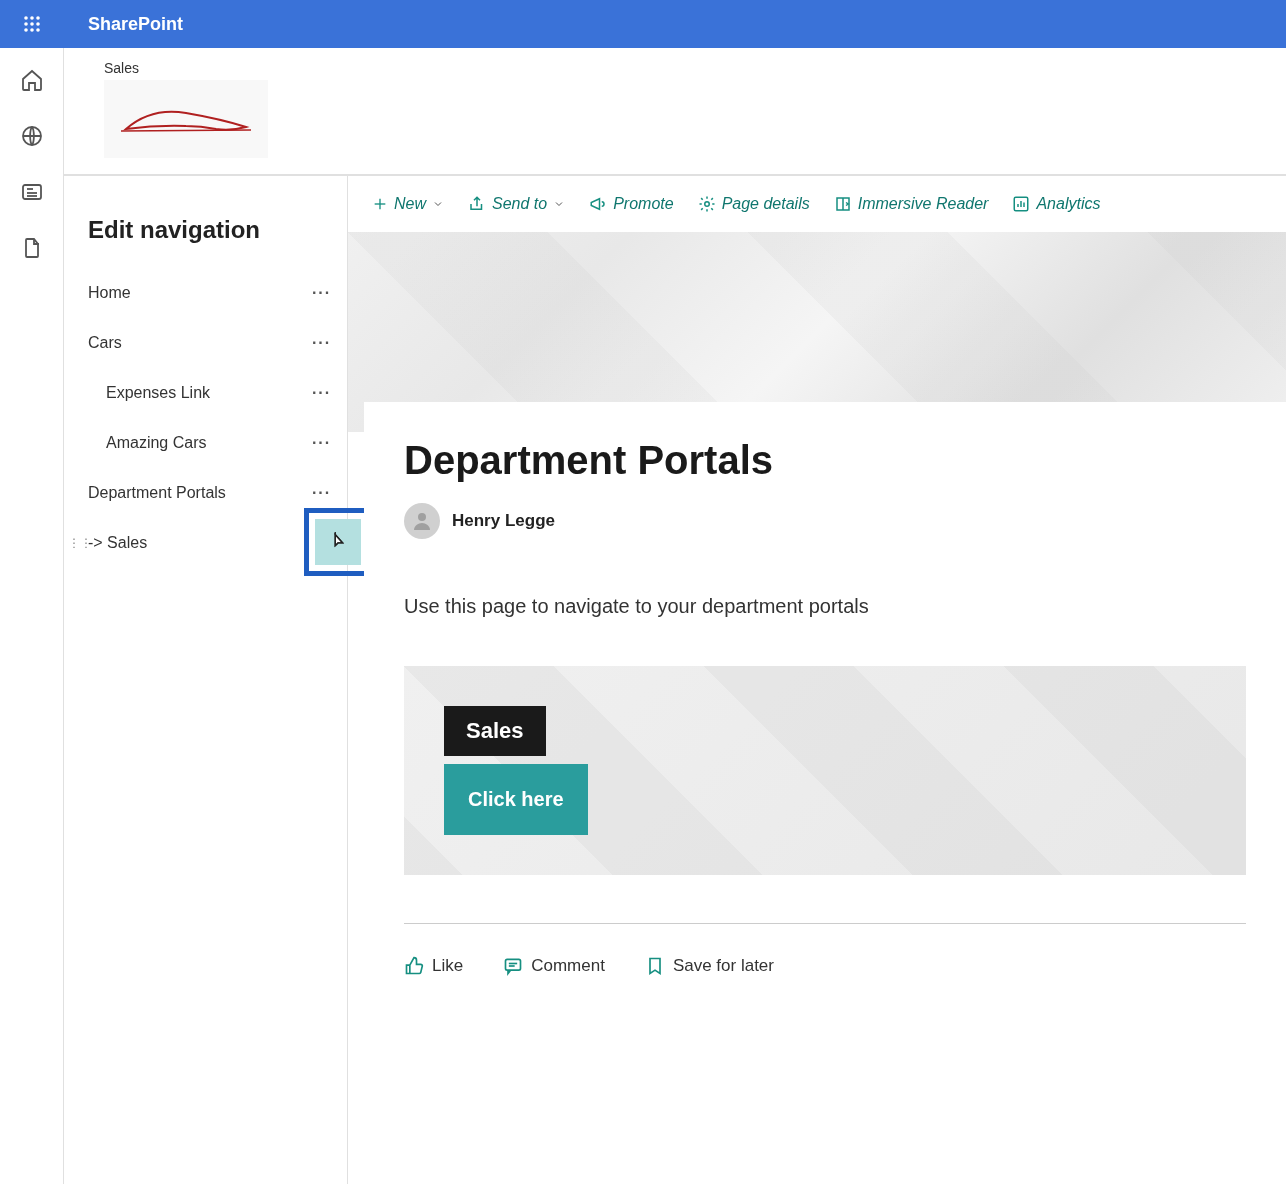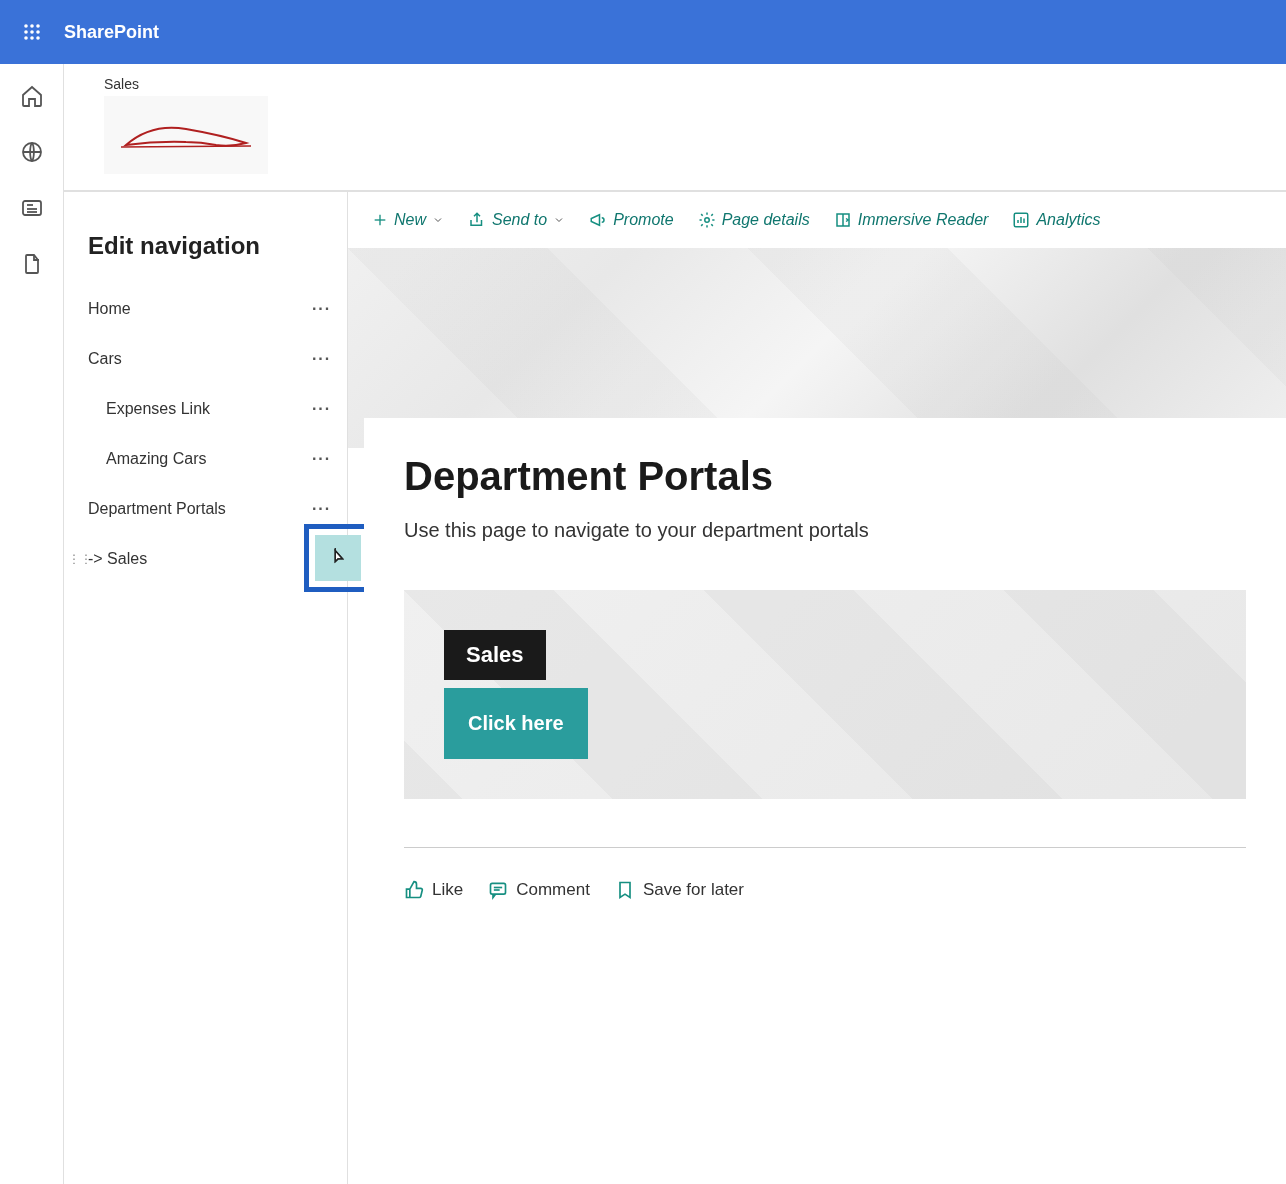--- a/index.html
+++ b/index.html
@@ -7,25 +7,26 @@
       padding: 0;
       box-sizing: border-box;
       font-family: 'Segoe UI', -apple-system, sans-serif;
     }
     body {
       background: #fff;
       overflow: hidden;
     }
     .top-bar {
       background: #3a72d8;
-      height: 64px;
+      height: 48px;
       display: flex;
       align-items: center;
       padding: 0 8px;
       color: #fff;
+      gap: 24px;
     }
     .waffle {
       width: 48px;
       height: 48px;
       display: flex;
       align-items: center;
       justify-content: center;
       cursor: pointer;
     }
     .brand {
@@ -265,21 +266,21 @@
       position: relative;
       cursor: pointer;
     }
     .divider {
       height: 1px;
       background: #ccc;
       margin-top: 48px;
     }
     .action-row {
       display: flex;
-      gap: 25px;
+      gap: 40px;
       padding: 20px 0 0;
       margin-top: 12px;
       text-align: center;
     }
     .action-item {
       display: flex;
       align-items: center;
       gap: 8px;
       color: #168f81;
       cursor: pointer;
@@ -429,20 +430,29 @@
                 <line x1="16" y1="16" x2="16" y2="10"></line>
               </svg>
             <span class="label">Analytics</span>
           </div>
         </div>
 
         <div class="hero-bg"></div>
 
         <div class="page-card">
           <div class="page-title">Department Portals</div>
+          <div class="author-row">
+            <div class="avatar">
+              <svg width="24" height="24" viewBox="0 0 24 24" fill="#a0a0a0">
+                  <circle cx="12" cy="8" r="4"></circle>
+                  <path d="M4 21c0-4 4-7 8-7s8 3 8 7"></path>
+                </svg>
+            </div>
+            <div class="author-name">Henry Legge</div>
+          </div>
           <div class="page-desc">Use this page to navigate to your department portals</div>
 
           <div class="tile-area">
             <div>
               <span class="tile-label">Sales</span>
             </div>
             <div>
               <span class="tile-btn">Click here</span>
             </div>
           </div>

